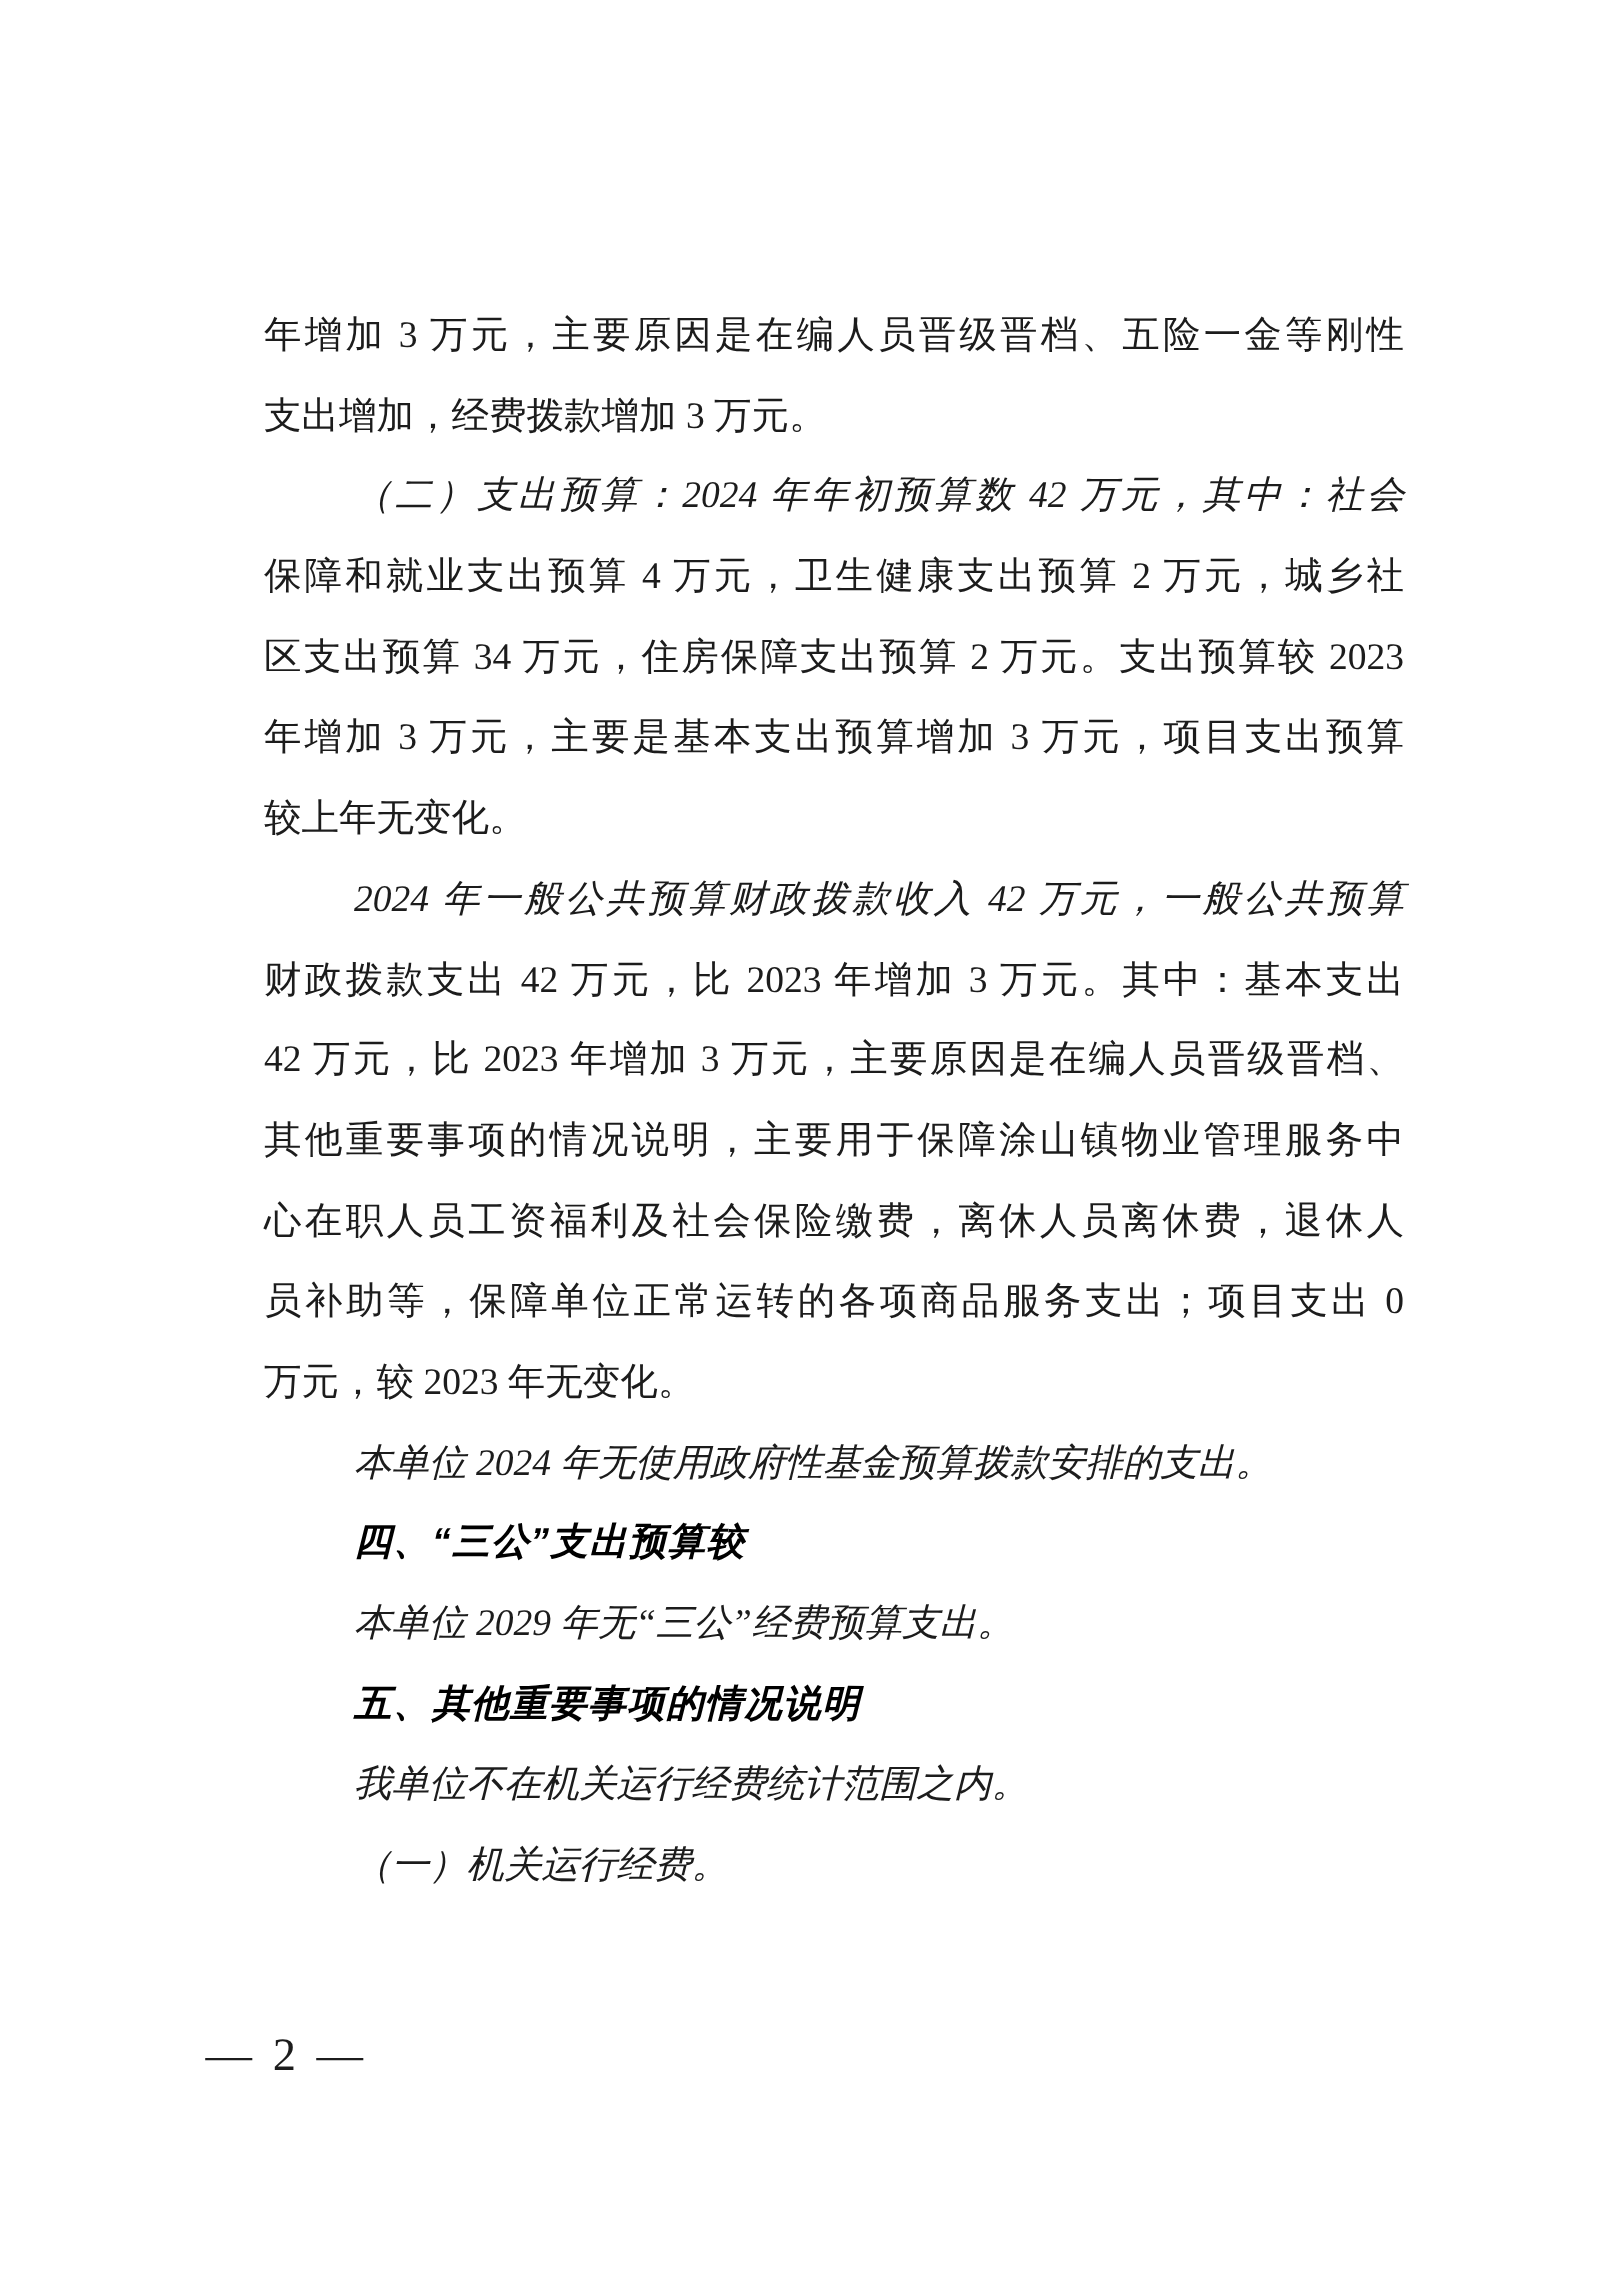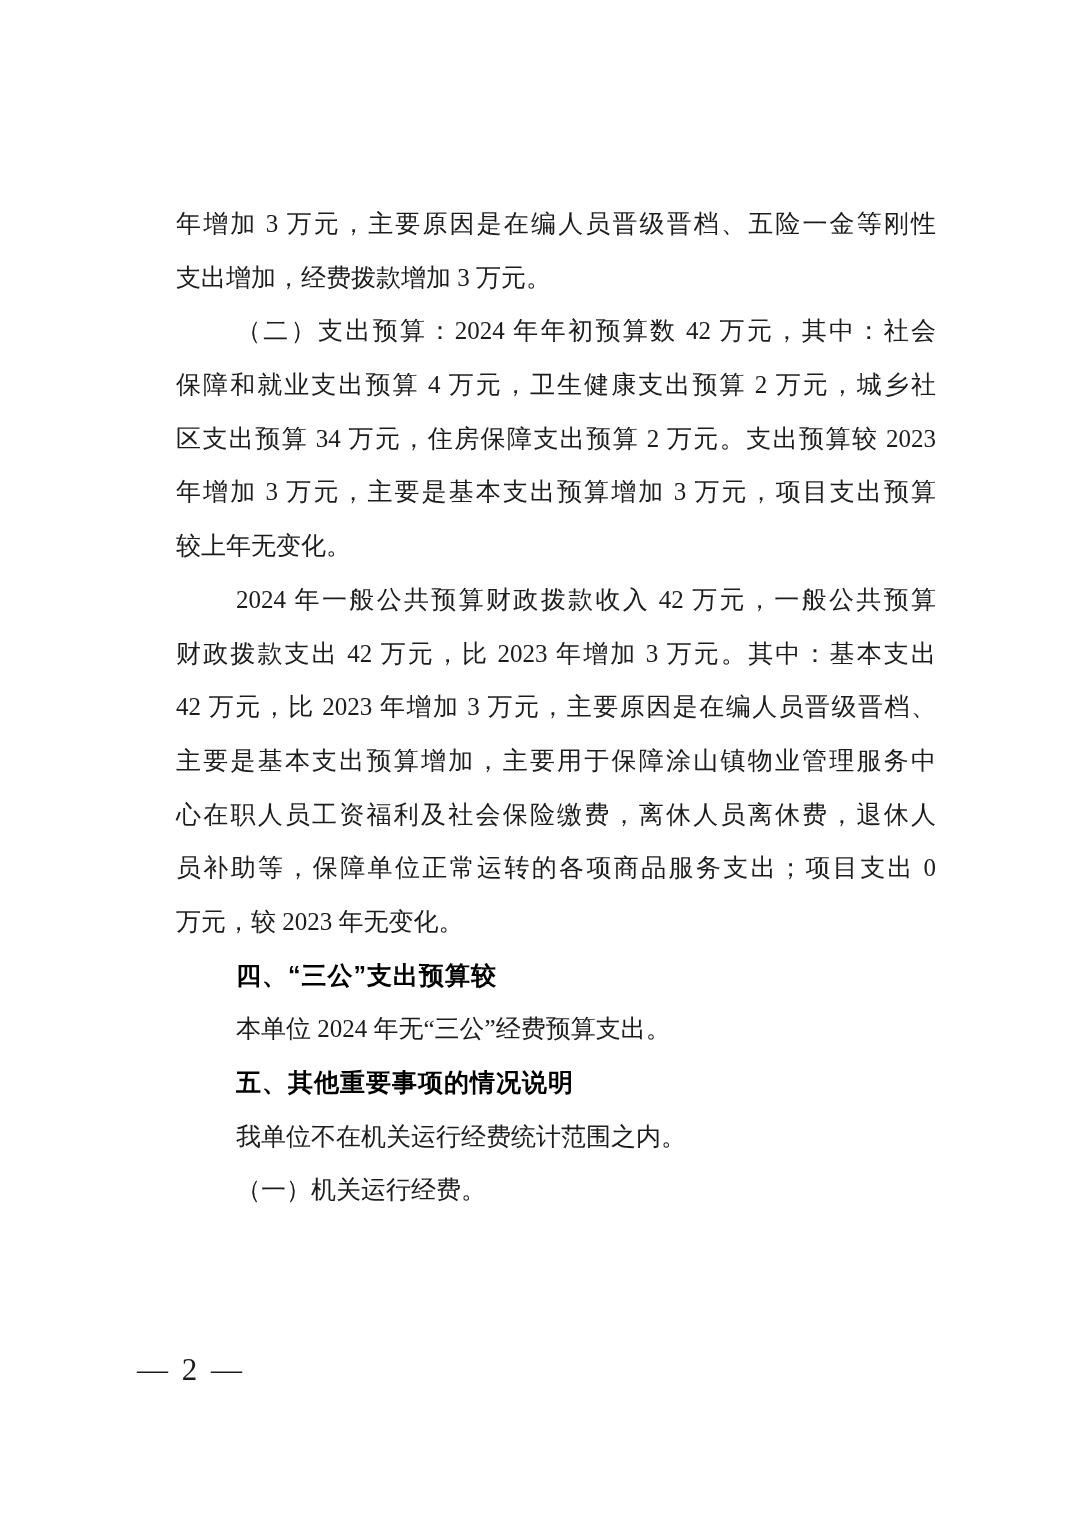--- a/index.html
+++ b/index.html
@@ -31,20 +31,21 @@
     text-align: left;
     margin-left: 36px;
   }
   .line.justify {
     white-space: normal;
     text-align: justify;
     text-align-last: justify;
   }
   .line.indent {
     text-indent: 60px;
+    font-style: italic;
   }
   .line.heading {
     font-family: "Liberation Sans", sans-serif;
     font-weight: 700;
     color: #000000;
     letter-spacing: 1px;
   }
   .footer {
     position: absolute;
     left: 137px;
@@ -65,24 +66,25 @@
       <div class="line justify">年增加 3 万元，主要原因是在编人员晋级晋档、五险一金等刚性</div>
       <div class="line">支出增加，经费拨款增加 3 万元。</div>
       <div class="line justify indent">（二）支出预算：2024 年年初预算数 42 万元，其中：社会</div>
       <div class="line justify">保障和就业支出预算 4 万元，卫生健康支出预算 2 万元，城乡社</div>
       <div class="line justify">区支出预算 34 万元，住房保障支出预算 2 万元。支出预算较 2023</div>
       <div class="line justify">年增加 3 万元，主要是基本支出预算增加 3 万元，项目支出预算</div>
       <div class="line">较上年无变化。</div>
       <div class="line justify indent">2024 年一般公共预算财政拨款收入 42 万元，一般公共预算</div>
       <div class="line justify">财政拨款支出 42 万元，比 2023 年增加 3 万元。其中：基本支出</div>
       <div class="line justify">42 万元，比 2023 年增加 3 万元，主要原因是在编人员晋级晋档、</div>
-      <div class="line justify">主要是基本支出预算增加，主要用于保障涂山镇物业管理服务中</div>
+      <div class="line justify">其他重要事项的情况说明，主要用于保障涂山镇物业管理服务中</div>
       <div class="line justify">心在职人员工资福利及社会保险缴费，离休人员离休费，退休人</div>
       <div class="line justify">员补助等，保障单位正常运转的各项商品服务支出；项目支出 0</div>
       <div class="line">万元，较 2023 年无变化。</div>
+      <div class="line indent">本单位 2024 年无使用政府性基金预算拨款安排的支出。</div>
       <div class="line indent heading">四、“三公”支出预算较</div>
-      <div class="line indent">本单位 2024 年无“三公”经费预算支出。</div>
+      <div class="line indent">本单位 2029 年无“三公”经费预算支出。</div>
       <div class="line indent heading">五、其他重要事项的情况说明</div>
       <div class="line indent">我单位不在机关运行经费统计范围之内。</div>
       <div class="line indent">（一）机关运行经费。</div>
     </div>
   <div class="footer">— 2 —</div>
 </div>
 
 </body></html>

